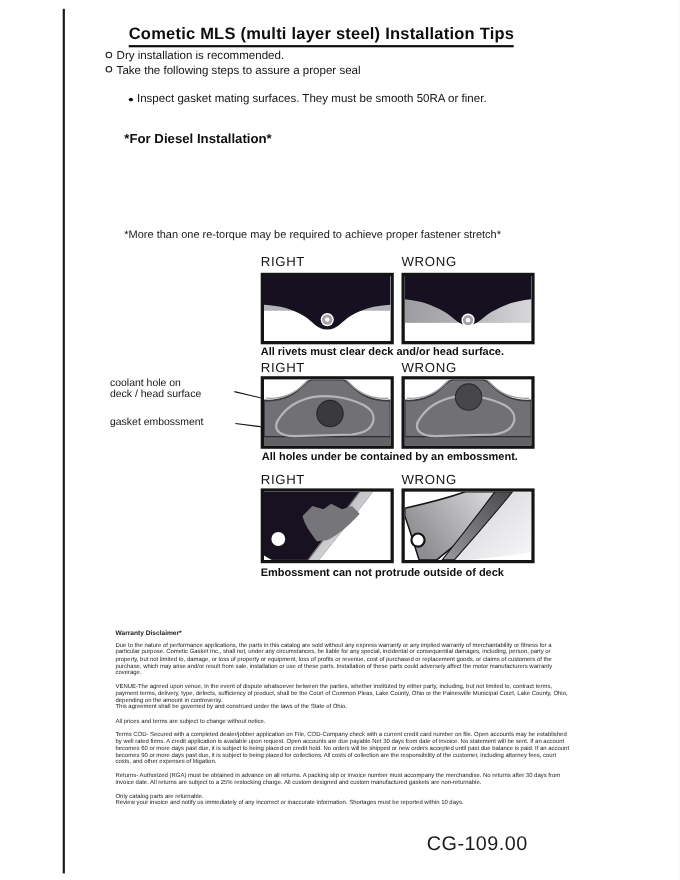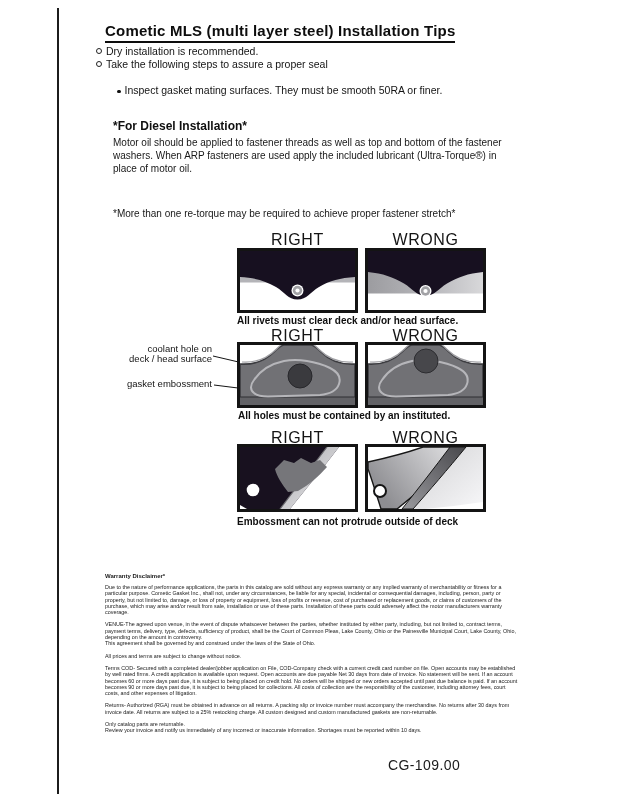--- a/index.html
+++ b/index.html
@@ -1,53 +1,53 @@
 <!DOCTYPE html>
 <html><head>
 <meta charset="utf-8">
 <style>
   html,body{margin:0;padding:0;background:#e8e8e8;}
   .page{position:relative;width:618px;height:800px;background:#ffffff;overflow:hidden;
         font-family:"Liberation Sans", sans-serif;color:#161616;}
   .abs{position:absolute;}
 
   
-  .title{left:105px;top:22px;font-size:15px;font-weight:bold;color:#0d0d0d;
+  .title{left:117px;top:22px;font-size:15px;font-weight:bold;color:#0d0d0d;
          border-bottom:2px solid #0d0d0d;padding-bottom:2px;letter-spacing:0.2px;}
 
   
   .bullets{left:96px;top:45px;font-size:10.5px;line-height:13px;color:#141414;}
   .b-row{display:flex;align-items:baseline;}
   .ring{width:4px;height:4px;border:1px solid #222;border-radius:50%;display:inline-block;
         margin-right:4px;position:relative;top:-1px;flex:0 0 auto;}
   .subs{left:117px;top:84px;font-size:10.5px;line-height:13px;color:#141414;}
   .dot{width:3.5px;height:3.5px;background:#111;border-radius:50%;display:inline-block;
        margin-right:4px;position:relative;top:-1px;flex:0 0 auto;}
 
   
   .diesel-h{left:113px;top:119px;font-size:12px;font-weight:bold;color:#0f0f0f;}
   .para{left:113px;width:398px;font-size:10px;line-height:12.8px;color:#181818;}
   .p1{top:137px;}
   .p2{top:168px;}
   .note{top:208px;}
 
   
-  .dlabel{width:121px;text-align:center;font-size:16px;letter-spacing:0.6px;color:#141414;}
+  .dlabel{width:121px;text-align:left;font-size:12px;letter-spacing:0.6px;color:#141414;}
   .dbox{border:3px solid #141414;background:#fff;}
   .dbox svg{display:block;}
   .dcap{font-size:10px;font-weight:bold;color:#0f0f0f;line-height:12.5px;}
-  .callout{width:112px;text-align:right;font-size:9.5px;line-height:10px;color:#141414;}
+  .callout{width:112px;text-align:left;font-size:9.5px;line-height:10px;color:#141414;}
 
   
   .disc{left:105px;top:573px;width:413px;color:#1b1b1b;}
   .disc h4{margin:0 0 5px 0;font-size:6px;font-weight:bold;}
   .disc p{margin:0 0 6px 0;font-size:5.4px;line-height:6.3px;}
   .disc p.tight{margin-bottom:0;}
 
-  .footer-code{left:388px;top:757px;font-size:14px;letter-spacing:0.4px;color:#1a1a1a;}
+  .footer-code{left:388px;top:757px;font-size:18px;letter-spacing:0.4px;color:#1a1a1a;}
 
   .fold{left:57px;top:8px;width:1.5px;height:786px;background:#1c1c1c;}
 </style>
 </head>
 <body>
 
 <div class="page">
 
   <div class="abs fold"></div>
 
@@ -64,21 +64,20 @@
     </div>
   </div>
   <div class="abs subs">
     <div class="b-row">
       <span class="dot"></span>
       <span>Inspect gasket mating surfaces.  They must be smooth 50RA or finer.</span>
     </div>
   </div>
 
   <div class="abs diesel-h">*For Diesel Installation*</div>
-  <div class="abs para p1">Motor oil should be applied to fastener threads as well as top and bottom of the fastener washers. When ARP fasteners are used apply the included lubricant (Ultra-Torque®) in place of motor oil.</div>
   <div class="abs para note">*More than one re-torque may be required to achieve proper fastener stretch*</div>
 
   <div class="abs dlabel" style="left:237px;top:231px;">RIGHT</div>
   <div class="abs dlabel" style="left:365px;top:231px;">WRONG</div>
 
   <div class="abs dbox" style="left:237px;top:248px;width:115px;height:59px;">
     <svg width="115" height="59" viewBox="0 0 115 59">
       <rect width="115" height="59" fill="#ffffff"></rect>
       <rect y="25.5" width="115" height="6" fill="#b4b4b8"></rect>
       <path d="M0,0 H115 V26 C100,27 90,29.5 79,36 C70,41.5 67,48.5 57.5,48.5 C48,48.5 45,41.5 36,36 C25,29.5 15,27 0,26 Z" fill="#171020"></path>
@@ -139,21 +138,21 @@
       <rect width="115" height="60" fill="#ffffff"></rect>
       <path d="M0,19 C15,20 26,15 34,7 C38,3 41,0 44,0 H71 C74,0 77,3 81,7 C89,15 100,20 115,19 V60 H0 Z" fill="#717175" stroke="#3c3c40" stroke-width="1.6"></path>
       <path d="M2,17 C16,18 28,12.5 36,4.5 C39,1.5 41,-0.5 43,-1.5" stroke="#a0a0a4" fill="none" stroke-width="1.2"></path>
       <path d="M113,17 C99,18 87,12.5 79,4.5 C76,1.5 74,-0.5 72,-1.5" stroke="#a0a0a4" fill="none" stroke-width="1.2"></path>
       <rect y="52" width="115" height="8" fill="#626266"></rect>
       <line x1="0" y1="52" x2="115" y2="52" stroke="#2e2e32" stroke-width="1.2"></line>
       <path d="M14,48 C10,45 10,40 14,35 C20,26 30,19 44,16 C58,13.5 76,16 90,23 C98,27 101,33 99,39 C97,45 90,49 80,50 L28,51.5 C22,51.5 17,50.5 14,48 Z" fill="none" stroke="#b6b6ba" stroke-width="2"></path>
       <circle cx="58" cy="16" r="12" fill="#47474b" stroke="#2c2c30" stroke-width="1"></circle>
     </svg>
   </div>
-  <div class="abs dcap" style="left:238px;top:410px;">All holes must be contained by an instituted.</div>
+  <div class="abs dcap" style="left:238px;top:410px;">All holes under be contained by an embossment.</div>
 
   <div class="abs dlabel" style="left:237px;top:429px;">RIGHT</div>
   <div class="abs dlabel" style="left:365px;top:429px;">WRONG</div>
 
   <div class="abs dbox" style="left:237px;top:444px;width:115px;height:62px;">
     <svg width="115" height="62" viewBox="0 0 115 62">
       <defs>
         <linearGradient id="d3band" x1="0" y1="0" x2="1" y2="1">
           <stop offset="0" stop-color="#a8a8ac"></stop>
             <stop offset="1" stop-color="#ececee"></stop>

